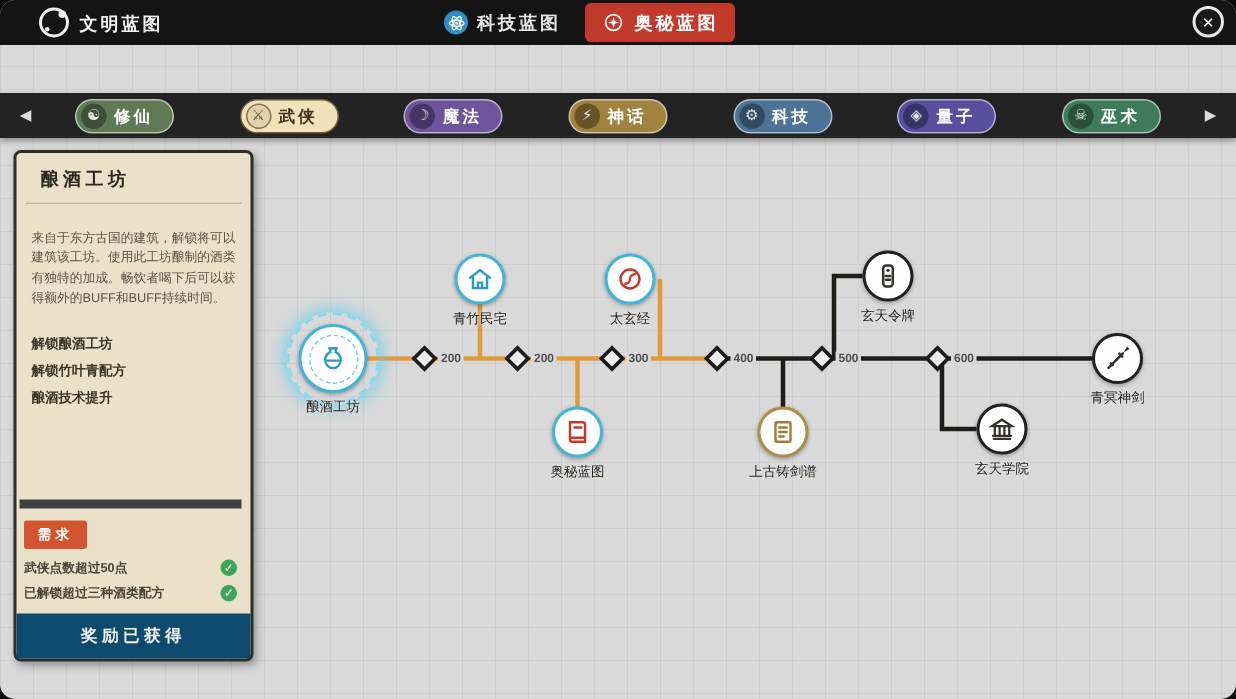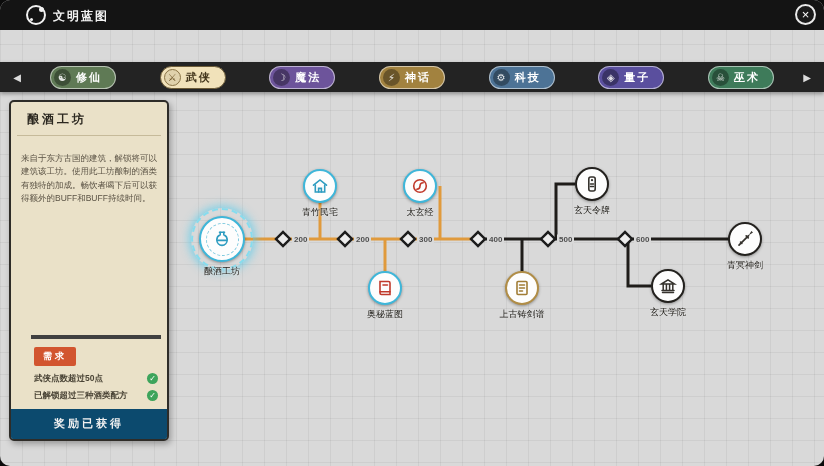--- a/index.html
+++ b/index.html
@@ -33,21 +33,21 @@
   .picon{width:17px;height:17px;border-radius:50%;background:rgba(0,0,0,.35);display:flex;align-items:center;justify-content:center;font-size:10px;color:rgba(255,255,255,.85);flex:0 0 auto;letter-spacing:0;}
   .cat-0{background:#5f7a55;} .cat-1{background:#f1e2ba;} .cat-2{background:#6d549b;}
   .cat-3{background:#a2823f;} .cat-4{background:#4d7396;} .cat-5{background:#5a4f9e;} .cat-6{background:#3e7b5a;}
   .pill.selected{color:#43361c;border-color:#6d5c38;}
   .pill.selected .picon{background:rgba(0,0,0,.07);color:#6d5426;border:1px solid #8a7446;box-sizing:border-box;}
   
   .panel{position:absolute;left:9px;top:100px;width:160px;height:341px;background:#eae1c8;border:2px solid #2e2c28;border-radius:5px;z-index:5;box-shadow:2px 3px 6px rgba(0,0,0,.3);display:flex;flex-direction:column;box-sizing:border-box;}
   .panel-title{font-size:12px;font-weight:bold;color:#2c2820;padding:9px 10px 7px;letter-spacing:3px;border-bottom:1px solid #c6ba9a;margin:0 6px;white-space:nowrap;}
   .panel-desc{font-size:8.5px;color:#5a5244;line-height:1.6;padding:7px 10px 3px;}
   .unlock-list{padding:3px 10px;font-size:9px;color:#3c3626;font-weight:bold;line-height:2.0;}
-  .req-section{margin-top:auto;border-top:4px solid #404040;margin-left:20px;margin-right:6px;padding-bottom:5px;}
+  .req-section{margin-top:auto;border-top:6px solid #404040;margin-left:2px;margin-right:6px;padding-bottom:5px;}
   .req-badge{display:inline-block;background:#d2552f;color:#fff;font-size:9px;font-weight:bold;padding:3px 9px;border-radius:2px;margin:8px 3px 4px;letter-spacing:3px;}
   .req-row{display:flex;align-items:center;justify-content:space-between;padding:2.5px 3px;font-size:8.5px;color:#4a4436;font-weight:bold;}
   .check{width:11px;height:11px;border-radius:50%;background:#3da45b;color:#fff;font-size:8px;line-height:11px;text-align:center;flex:0 0 auto;}
   .panel-footer{background:#0c4a6e;color:#f0f0f0;text-align:center;font-size:11px;font-weight:bold;letter-spacing:3px;padding:7px 0 8px;border-radius:0 0 2px 2px;}
   
   .tree-svg{position:absolute;inset:0;z-index:1;pointer-events:none;}
   .ms{position:absolute;top:239px;transform:translateY(-50%);font-size:8px;font-weight:bold;color:#4f4f4f;z-index:2;background:#d9d9d9;padding:0 2px;}
   .node{position:absolute;transform:translate(-50%,-50%);width:34px;height:34px;z-index:3;cursor:pointer;}
   .node.selected{width:46px;height:46px;}
   .halo{position:absolute;inset:-8px;border-radius:50%;border:2px dashed #86dcee;box-shadow:0 0 10px 2px rgba(95,205,235,.8);}
@@ -177,20 +177,42 @@
       </svg>
     </span>
     <span class="label">青冥神剑</span>
   </div>
 
   <header class="topbar">
     <div class="logo-group">
       <span class="logo-icon"></span>
       <span class="app-title">文明蓝图</span>
     </div>
+    <nav class="top-tabs">
+      <button class="top-tab">
+        <span class="ticon atom-bg">
+          <svg width="13" height="13" viewBox="0 0 16 16" fill="none" stroke="#fff" stroke-width="1.1">
+            <ellipse cx="8" cy="8" rx="6" ry="2.5"></ellipse>
+            <ellipse cx="8" cy="8" rx="6" ry="2.5" transform="rotate(60 8 8)"></ellipse>
+            <ellipse cx="8" cy="8" rx="6" ry="2.5" transform="rotate(120 8 8)"></ellipse>
+            <circle cx="8" cy="8" r="1.2" fill="#fff" stroke="none"></circle>
+          </svg>
+        </span>
+        <span>科技蓝图</span>
+      </button>
+      <button class="top-tab active">
+        <span class="ticon">
+          <svg width="14" height="14" viewBox="0 0 16 16">
+            <circle cx="8" cy="8" r="6" fill="none" stroke="#fff" stroke-width="1.2"></circle>
+            <path d="M8 3.8L9 7l3.2 1L9 9 8 12.2 7 9 3.8 8 7 7z" fill="#fff"></path>
+          </svg>
+        </span>
+        <span>奥秘蓝图</span>
+      </button>
+    </nav>
     <button class="close-btn">×</button>
   </header>
 
   <nav class="catbar">
     <button class="arrow">◀</button>
     <div class="pills">
       <button class="pill cat-0">
         <span class="picon">☯</span>
         <span>修仙</span>
       </button>
@@ -218,20 +240,25 @@
         <span class="picon">☠</span>
         <span>巫术</span>
       </button>
     </div>
     <button class="arrow">▶</button>
   </nav>
 
   <aside class="panel">
     <h2 class="panel-title">酿酒工坊</h2>
     <p class="panel-desc">来自于东方古国的建筑，解锁将可以建筑该工坊。使用此工坊酿制的酒类有独特的加成。畅饮者喝下后可以获得额外的BUFF和BUFF持续时间。</p>
+    <div class="unlock-list">
+      <div>解锁酿酒工坊</div>
+      <div>解锁竹叶青配方</div>
+      <div>酿酒技术提升</div>
+    </div>
     <div class="req-section">
       <span class="req-badge">需求</span>
       <div class="req-row">
         <span>武侠点数超过50点</span>
         <span class="check">✓</span>
       </div>
       <div class="req-row">
         <span>已解锁超过三种酒类配方</span>
         <span class="check">✓</span>
       </div>

